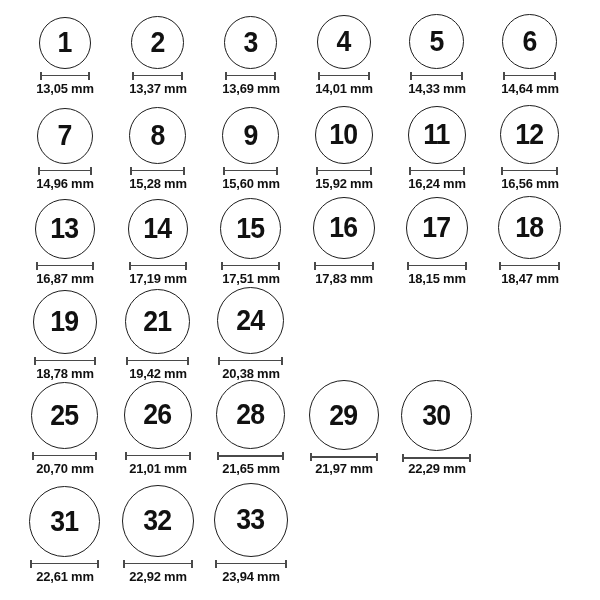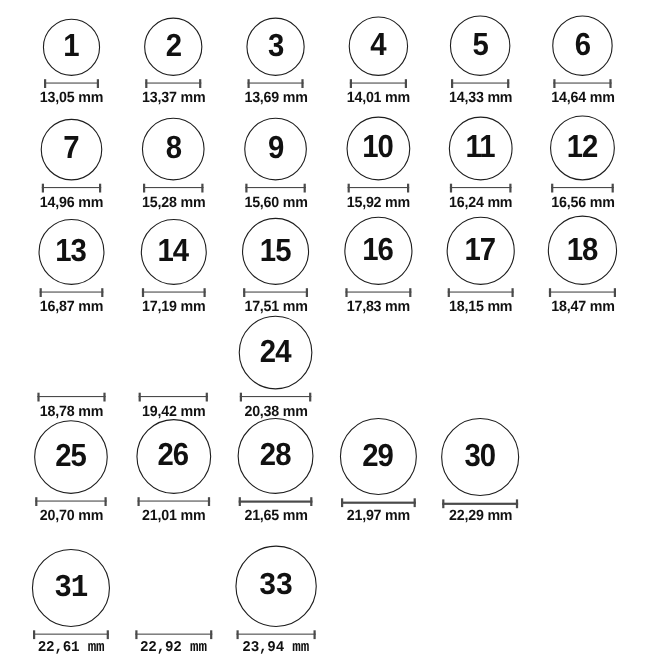--- a/index.html
+++ b/index.html
@@ -25,22 +25,21 @@
   .cell {
     width: 93px;
     box-sizing: border-box;
     display: flex;
     flex-direction: column;
     align-items: center;
     justify-content: flex-end;
     padding-bottom: 0;
   }
   .row.last .cell {
-    padding-bottom: 4px;
-    font-family: Liberation Mono, monospace;
+    padding-bottom: 17px;
   }
   .cwrap {
     display: flex;
     align-items: flex-end;
     justify-content: center;
     margin-bottom: 3px;
   }
   .circle {
     box-sizing: border-box;
     border: 1.6px solid #1d1d1d;
@@ -329,28 +328,38 @@
         <div class="dim" style="width:61px">
           <span class="tick left"></span>
           <span class="hline"></span>
           <span class="tick right"></span>
         </div>
         <div class="label">18,47 mm</div>
       </div>
     </div>
     <div class="row">
       <div class="cell">
+        <div class="cwrap">
+          <div class="circle" style="width:64px;height:64px">
+            <span class="num">19</span>
+          </div>
+        </div>
         <div class="dim" style="width:62px">
           <span class="tick left"></span>
           <span class="hline"></span>
           <span class="tick right"></span>
         </div>
         <div class="label">18,78 mm</div>
       </div>
       <div class="cell">
+        <div class="cwrap">
+          <div class="circle" style="width:65px;height:65px">
+            <span class="num">21</span>
+          </div>
+        </div>
         <div class="dim" style="width:63px">
           <span class="tick left"></span>
           <span class="hline"></span>
           <span class="tick right"></span>
         </div>
         <div class="label">19,42 mm</div>
       </div>
       <div class="cell">
         <div class="cwrap">
           <div class="circle" style="width:67px;height:67px">
@@ -440,20 +449,25 @@
           </div>
         </div>
         <div class="dim" style="width:69px">
           <span class="tick left"></span>
           <span class="hline"></span>
           <span class="tick right"></span>
         </div>
         <div class="label">22,61 mm</div>
       </div>
       <div class="cell">
+        <div class="cwrap">
+          <div class="circle" style="width:72px;height:72px">
+            <span class="num">32</span>
+          </div>
+        </div>
         <div class="dim" style="width:70px">
           <span class="tick left"></span>
           <span class="hline"></span>
           <span class="tick right"></span>
         </div>
         <div class="label">22,92 mm</div>
       </div>
       <div class="cell">
         <div class="cwrap">
           <div class="circle" style="width:74px;height:74px">

